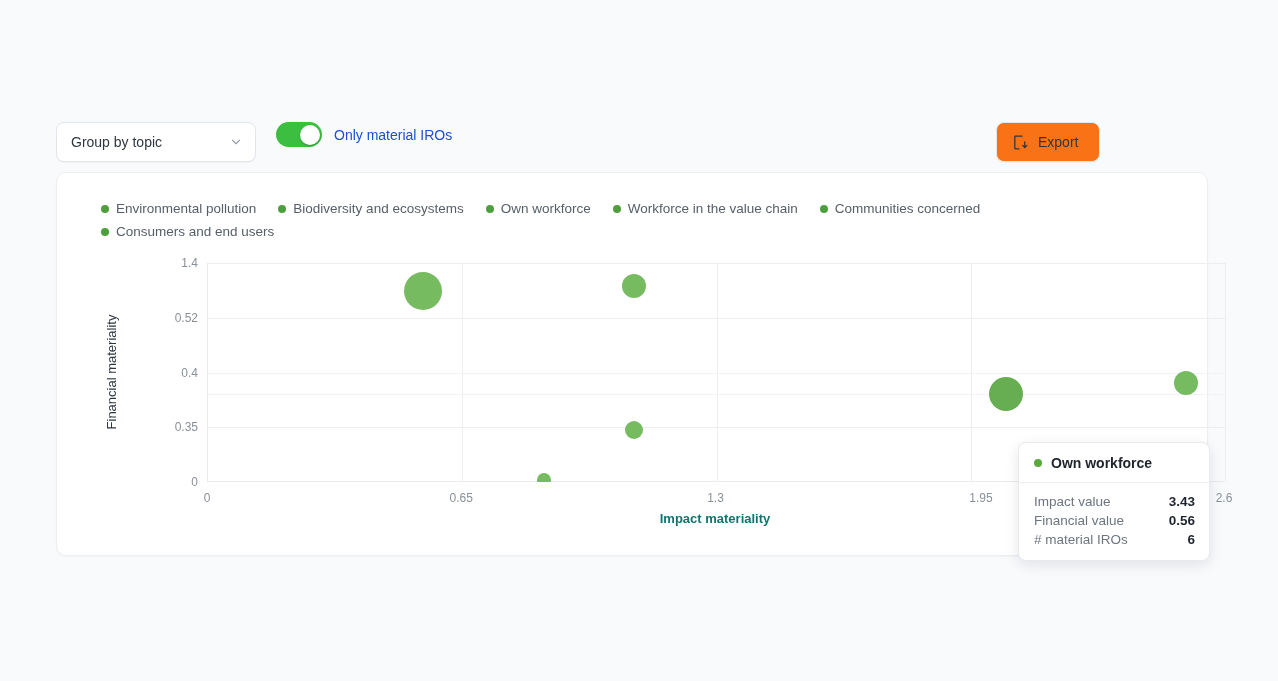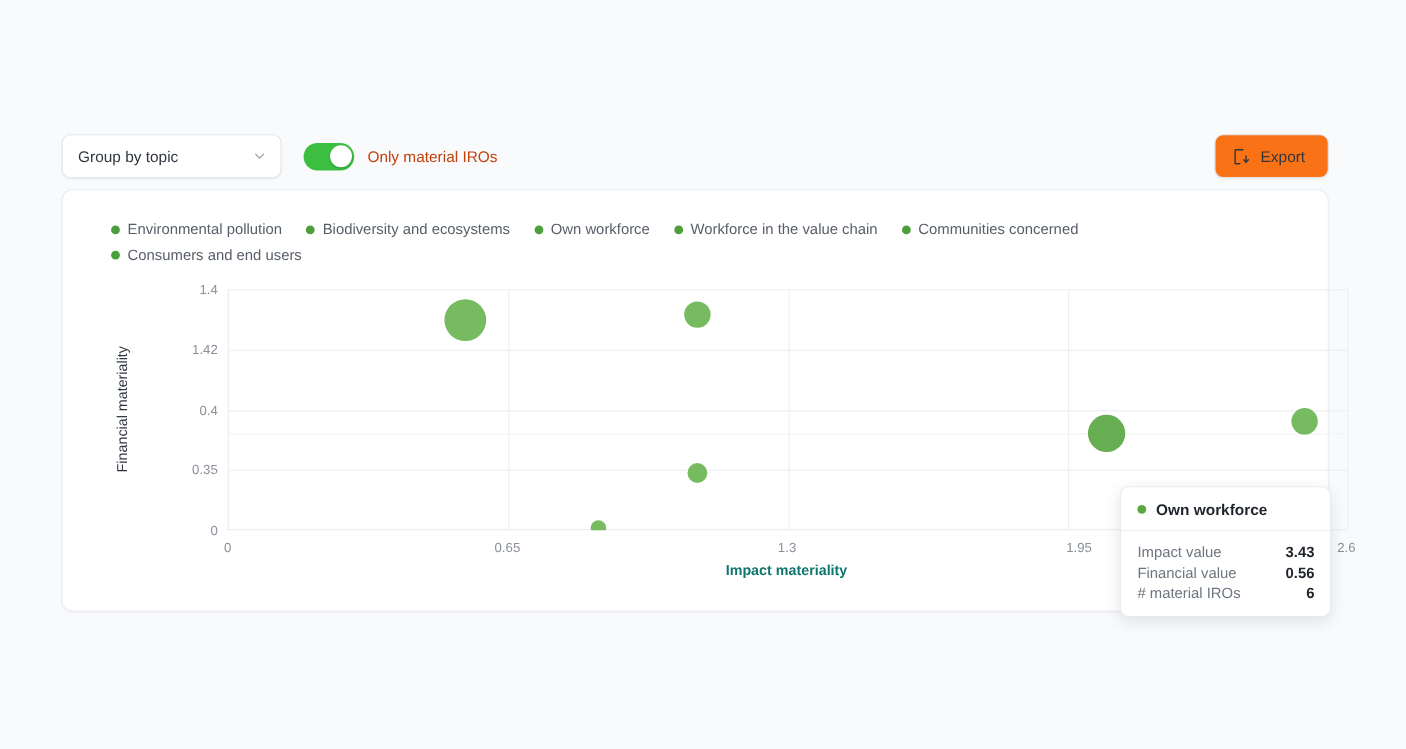--- a/index.html
+++ b/index.html
@@ -8,22 +8,22 @@
     width: 1278px; height: 681px;
     background: #f8fafc;
     font-family: "Liberation Sans", sans-serif;
     -webkit-font-smoothing: antialiased;
   }
   .page { position: relative; width: 1278px; height: 681px; overflow: hidden; }
 
   
   .toolbar {
     position: absolute; left: 56px; top: 122px;
-    width: 1152px; height: 40px;
-    display: flex; align-items: center;
+    width: 1044px; height: 40px;
+    display: flex; align-items: flex-start;
   }
   .select {
     width: 200px; height: 40px;
     background: #ffffff;
     border: 1px solid #e2e5ea;
     border-radius: 8px;
     display: flex; align-items: center; justify-content: space-between;
     padding: 0 12px 0 14px;
     font-size: 14px; color: #2f3640;
     cursor: pointer;
@@ -37,21 +37,21 @@
   }
   .toggle {
     width: 46px; height: 25px; border-radius: 13px;
     background: #3cbf40; position: relative; cursor: pointer; flex: 0 0 46px;
   }
   .toggle .knob {
     position: absolute; top: 2.5px; left: 23.5px;
     width: 20px; height: 20px; border-radius: 50%;
     background: #fff; box-shadow: 0 1px 2px rgba(16,24,40,0.25);
   }
-  .toggle-label { font-size: 14px; color: #c2410c; white-space: nowrap; }
+  .toggle-label { font-size: 14px; color: #1d4ed8; white-space: nowrap; }
 
   .spacer { flex: 1 1 auto; }
 
   .export-btn {
     height: 40px; min-width: 104px;
     background: #f97316; border: 1px solid #e2e5ea; border-radius: 8px;
     display: flex; align-items: center; gap: 9px;
     padding: 0 18px 0 15px;
     font-size: 14px; color: #2f3640; cursor: pointer;
     box-shadow: 0 1px 1px rgba(16,24,40,0.03);
@@ -244,21 +244,21 @@
           <div class="bubble" title="Environmental pollution" style="left: 215.135px; top: 28.1571px; width: 38px; height: 38px;"></div>
           <div class="bubble" title="Biodiversity and ecosystems" style="left: 426.358px; top: 23.4643px; width: 24px; height: 24px;"></div>
           <div class="bubble active" title="Own workforce" style="left: 797.954px; top: 131.4px; width: 34px; height: 34px;"></div>
           <div class="bubble" title="Workforce in the value chain" style="left: 977.885px; top: 120.45px; width: 24px; height: 24px;"></div>
           <div class="bubble" title="Communities concerned" style="left: 426.358px; top: 167.379px; width: 18px; height: 18px;"></div>
           <div class="bubble" title="Consumers and end users" style="left: 336.392px; top: 217.436px; width: 14px; height: 14px;"></div>
         </div>
     <div class="ytick" style="top: 219px;">0</div>
         <div class="ytick" style="top: 164.25px;">0.35</div>
         <div class="ytick" style="top: 109.5px;">0.4</div>
-        <div class="ytick" style="top: 54.75px;">1.42</div>
+        <div class="ytick" style="top: 54.75px;">0.52</div>
         <div class="ytick" style="top: 0px;">1.4</div>
         <div class="xtick" style="left: 0px;">0</div>
         <div class="xtick" style="left: 254.25px;">0.65</div>
         <div class="xtick" style="left: 508.5px;">1.3</div>
         <div class="xtick" style="left: 774px;">1.95</div>
         <div class="xtick" style="left: 1017px;">2.6</div>
       </div>
 
     <div class="tooltip">
       <div class="tt-head">

